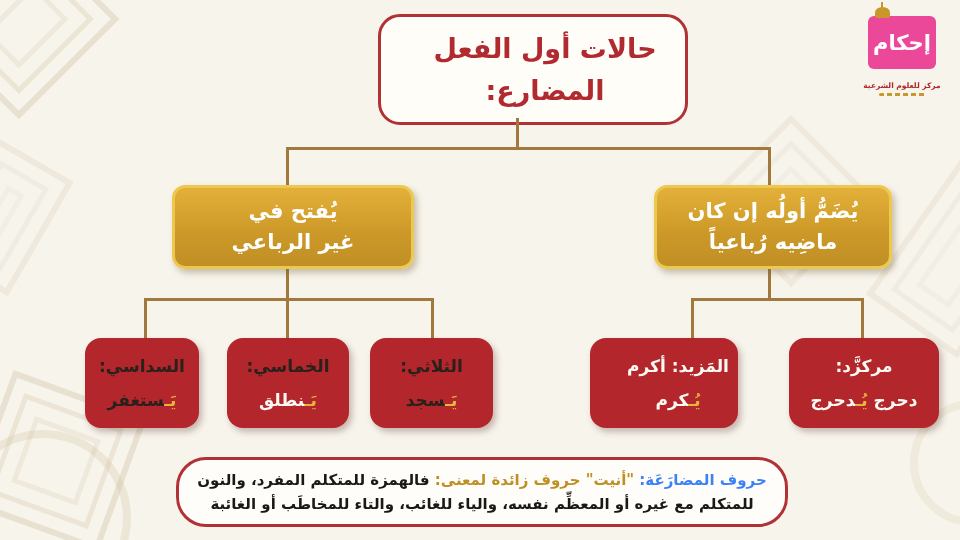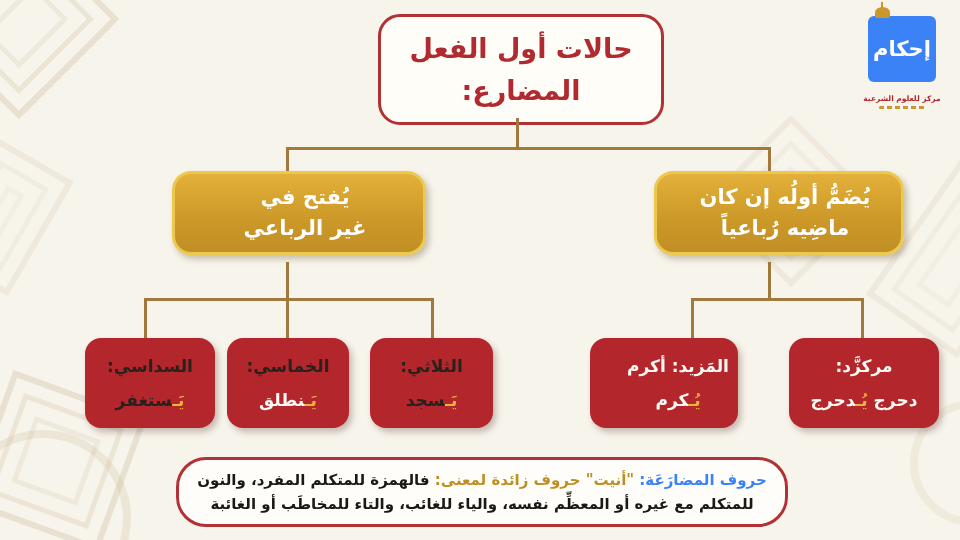--- a/index.html
+++ b/index.html
@@ -18,22 +18,22 @@
   .orn::before{content:"";position:absolute;inset:12px;border:5px solid rgba(200,182,146,.24);}
   .orn::after{content:"";position:absolute;inset:30px;border:5px solid rgba(200,182,146,.18);}
   .orn.faint{border-color:rgba(200,182,146,.16);}
   .orn.faint::before{border-color:rgba(200,182,146,.12);}
   .orn.faint::after{border-color:rgba(200,182,146,.09);}
   .ring{position:absolute;border:8px solid rgba(204,188,152,.26);border-radius:50%;}
 
   
   .logo{position:absolute;left:856px;top:16px;width:92px;text-align:center;}
   .logo-mark{
-    position:relative;margin:0 auto;width:68px;height:66px;
-    background:#3b82f6;border-radius:6px;
+    position:relative;margin:0 auto;width:68px;height:53px;
+    background:#ec4899;border-radius:6px;
     display:flex;align-items:center;justify-content:center;
     color:#fff;font-weight:bold;font-size:21px;
   }
   .dome{
     position:absolute;top:-9px;left:7px;width:15px;height:11px;
     background:#c9972b;border-radius:50% 50% 2px 2px;
   }
   .dome::after{
     content:"";position:absolute;left:6px;top:-5px;width:2px;height:6px;background:#c9972b;
   }
@@ -41,35 +41,35 @@
   .logo-orn{margin:3px auto 0;width:46px;height:3px;
     background:repeating-linear-gradient(90deg,#c9972b 0 5px,transparent 5px 8px);
     border-radius:2px;}
 
   
   .title-box{
     position:absolute;left:378px;top:14px;width:280px;height:105px;
     background:#fffdf8;border:3px solid #b13135;border-radius:22px;
     display:flex;flex-direction:column;align-items:center;justify-content:center;
     color:#b02a30;font-weight:bold;font-size:27px;line-height:1.55;
-    text-align:center;direction:rtl;
+    text-align:center;direction:rtl;padding-left:24px;
   }
 
   
   .conn{position:absolute;background:#a1793f;}
 
   
   .gold-box{
-    position:absolute;top:171px;height:78px;
+    position:absolute;top:185px;height:78px;
     background:linear-gradient(180deg,#e3b13a 0%,#cd9928 55%,#c08f25 100%);
-    border:3px solid #ecc84f;border-radius:19px;
+    border:3px solid #ecc84f;border-radius:13px;
     box-shadow:3px 4px 6px rgba(110,90,50,.35);
     display:flex;flex-direction:column;align-items:center;justify-content:center;
     color:#fff;font-weight:bold;font-size:21px;line-height:1.5;
-    text-align:center;direction:rtl;padding-left:12px;
+    text-align:center;direction:rtl;
   }
   .gold-left{left:172px;width:236px;}
   .gold-right{left:654px;width:232px;}
 
   
   .red-box{
     position:absolute;top:338px;height:90px;
     background:#b2262c;border-radius:16px;
     box-shadow:3px 4px 6px rgba(80,40,30,.30);
     display:flex;flex-direction:column;align-items:center;justify-content:center;
@@ -136,21 +136,21 @@
 
   <div class="gold-box gold-left">
     <div>يُفتح في</div>
     <div>غير الرباعي</div>
   </div>
   <div class="gold-box gold-right">
     <div>يُضَمُّ أولُه إن كان</div>
     <div>ماضِيه رُباعياً</div>
   </div>
 
-  <div class="red-box" style="left:85px;width:130px;justify-content:center;">
+  <div class="red-box" style="left:85px;width:114px;justify-content:center;">
     <div class="ink-dark">السداسي:</div>
     <div><span class="ink-gold">يَـ</span><span class="ink-dark">ستغفر</span></div>
   </div>
   <div class="red-box" style="left:370px;width:123px;">
     <div class="ink-dark">الثلاثي:</div>
     <div><span class="ink-gold">يَـ</span><span class="ink-dark">سجد</span></div>
   </div>
   <div class="red-box" style="left:227px;width:122px;">
     <div class="ink-dark">الخماسي:</div>
     <div><span class="ink-gold">يَـ</span><span class="ink-light">نطلق</span></div>

